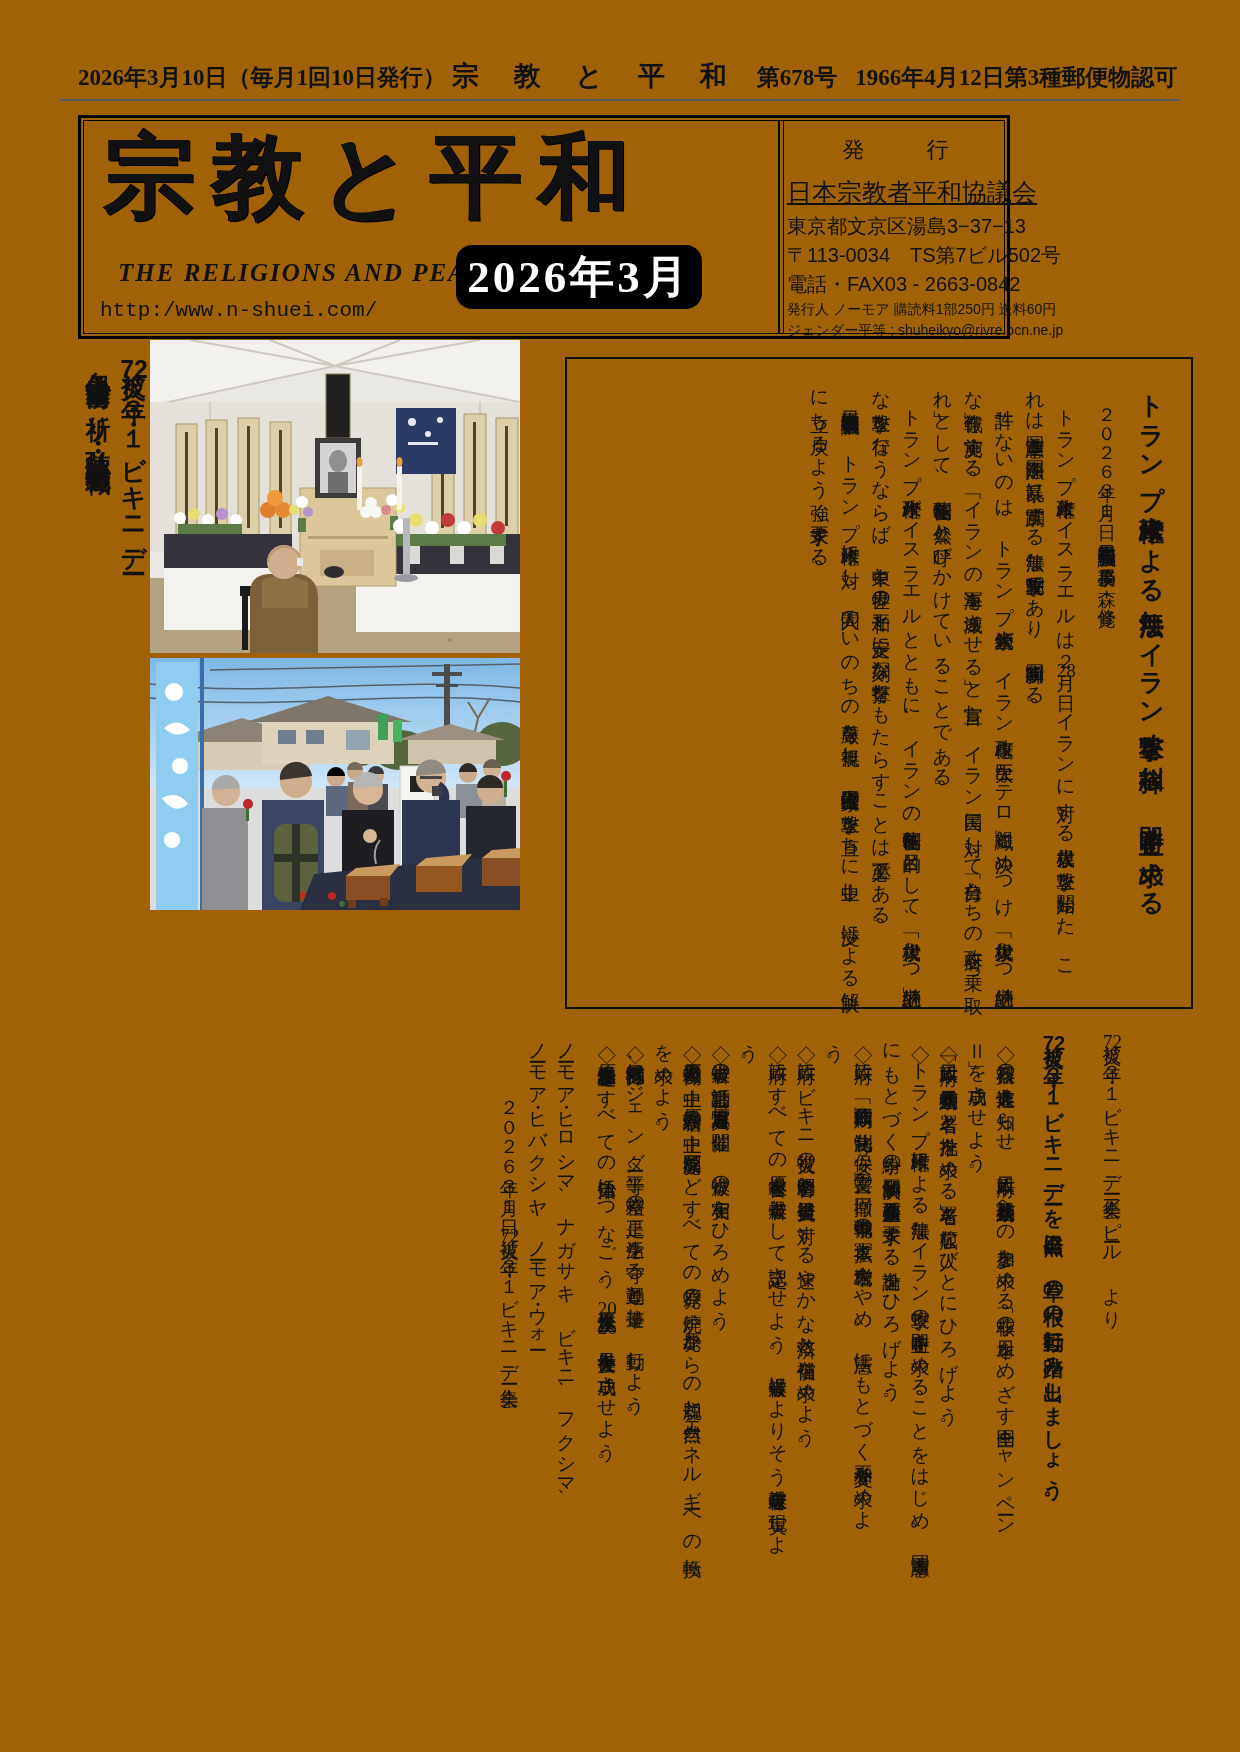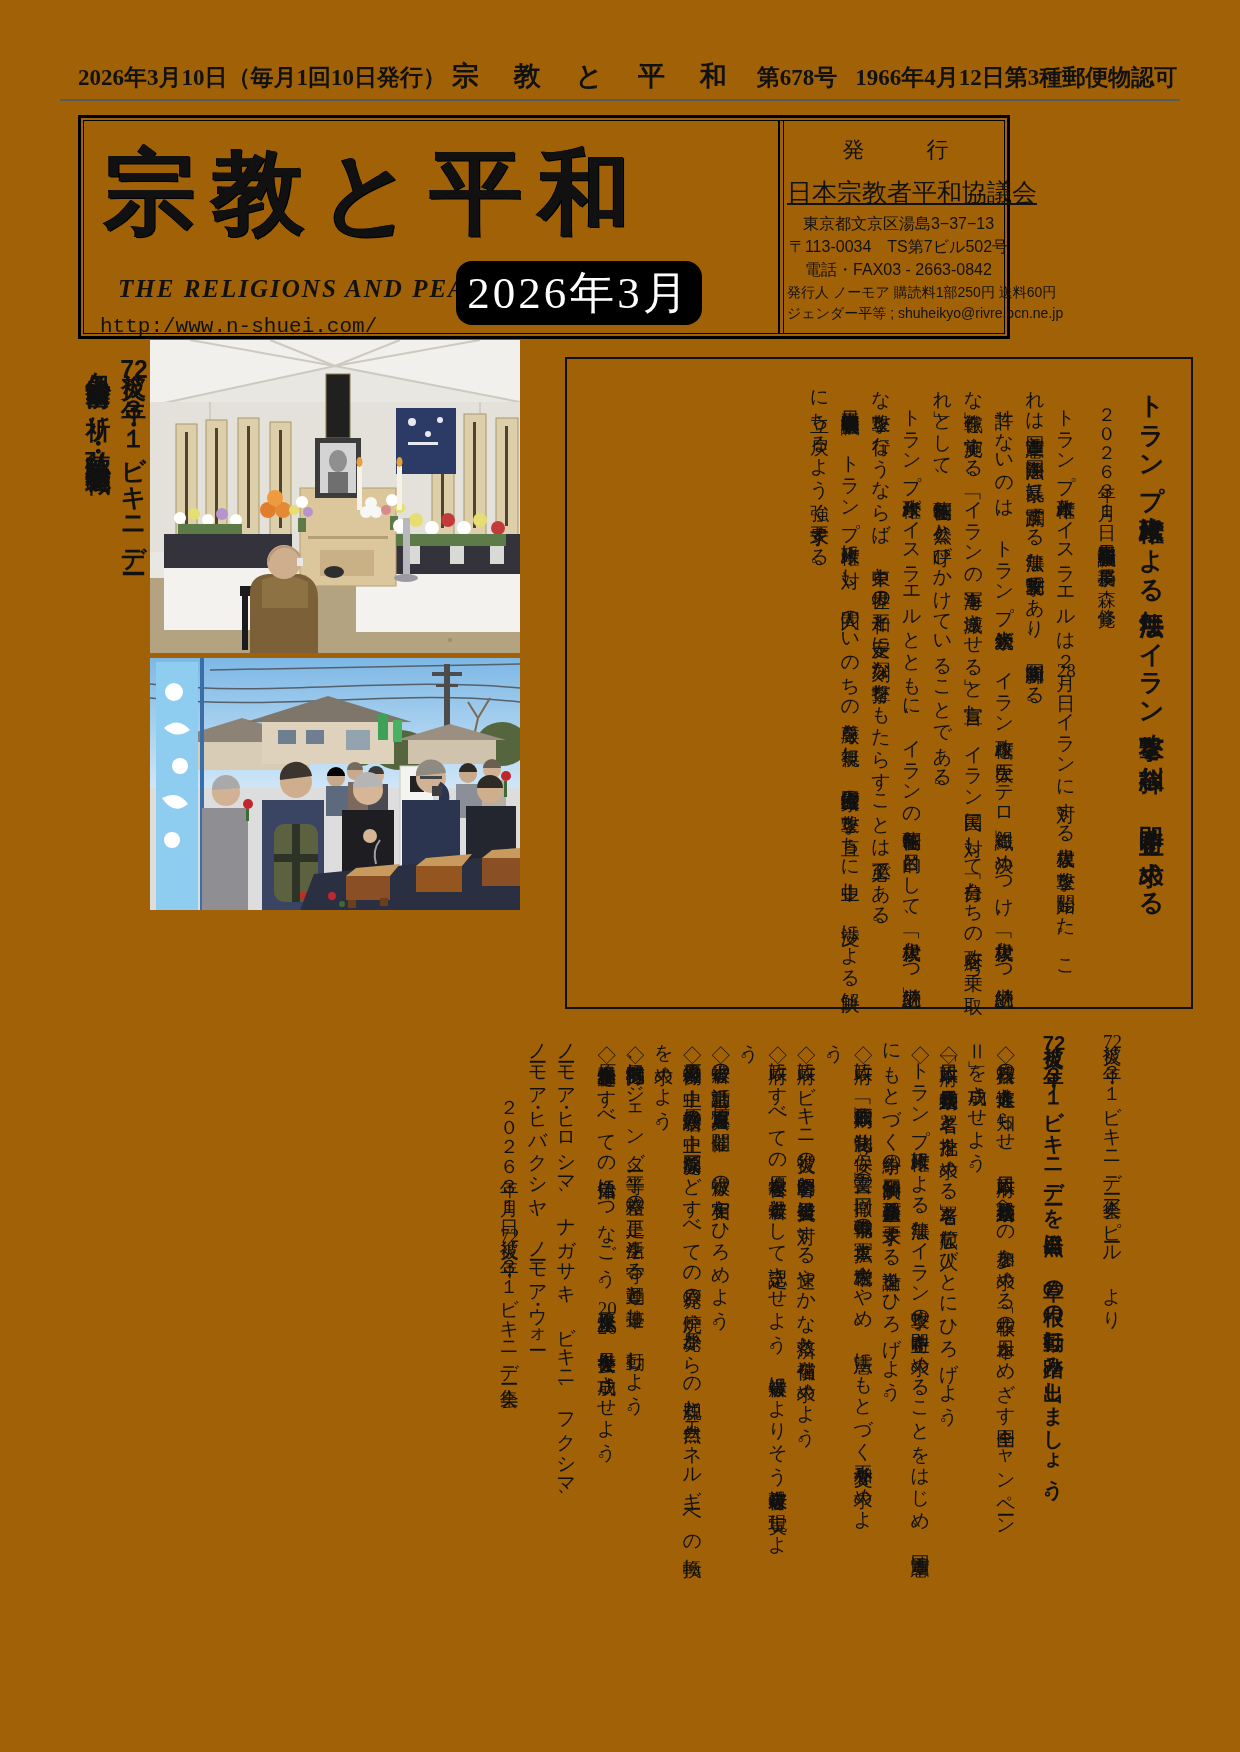--- a/index.html
+++ b/index.html
@@ -23,54 +23,54 @@
   .header-rule { position:absolute; left:60px; top:99px; width:1120px; height:2px; background:#5a5a5a; }
 
   
   .masthead {
     position:absolute; left:78px; top:115px; width:932px; height:224px;
     border:3px solid #000;
   }
   .masthead-inner {
     position:absolute; inset:2px; border:1px solid #000;
   }
-  .mh-left { position:absolute; left:0; top:16px; width:694px; height:100%; }
+  .mh-left { position:absolute; left:0; top:0; width:694px; height:100%; }
   .mh-logo {
     position:absolute; left:20px; top:10px;
     font-size:92px; font-weight:900; letter-spacing:16px; line-height:1;
     font-family:"Liberation Serif", serif;
     text-shadow:1px 1px 0 #000, -1px 0 0 #000;
     white-space:nowrap;
   }
   .mh-sub {
     position:absolute; left:34px; top:138px;
     font-style:italic; font-weight:bold; font-size:25px; letter-spacing:2px;
     white-space:nowrap;
   }
   .mh-url {
     position:absolute; left:16px; top:178px;
     font-family:"Liberation Mono", monospace; font-size:21px; white-space:nowrap;
   }
   .mh-badge {
     position:absolute; left:372px; top:124px; width:246px; height:64px;
     background:#000; border-radius:16px;
     display:flex; align-items:center; justify-content:center;
-    color:#fff; font-size:45px; letter-spacing:3px; font-weight:normal;
+    color:#fff; font-size:45px; letter-spacing:3px; font-weight:bold;
   }
   .mh-divider {
     position:absolute; left:694px; top:0; width:6px; height:100%;
     border-left:2px solid #000; border-right:1px solid #000;
   }
   .mh-right {
     position:absolute; left:703px; top:0; width:223px; height:100%;
     text-align:center; padding-top:14px; white-space:nowrap;
   }
   .mh-right .pub-label { font-size:22px; letter-spacing:6px; margin-bottom:11px; }
   .mh-right .pub-name { font-size:25px; margin-bottom:3px;text-decoration:underline; }
-  .mh-right .pub-addr { font-size:16px; line-height:1.45; }
+  .mh-right .pub-addr { font-size:20px; line-height:1.45; }
   .mh-right .pub-small { font-size:14px; line-height:1.5; }
 
   
   .vtext { writing-mode:vertical-rl; text-orientation:mixed; }
   .tcy { -webkit-text-combine:horizontal; text-combine-upright:all; }
 
   
   .photo-headline {
     position:absolute; left:80px; top:352px; height:548px;
     writing-mode:vertical-rl;

